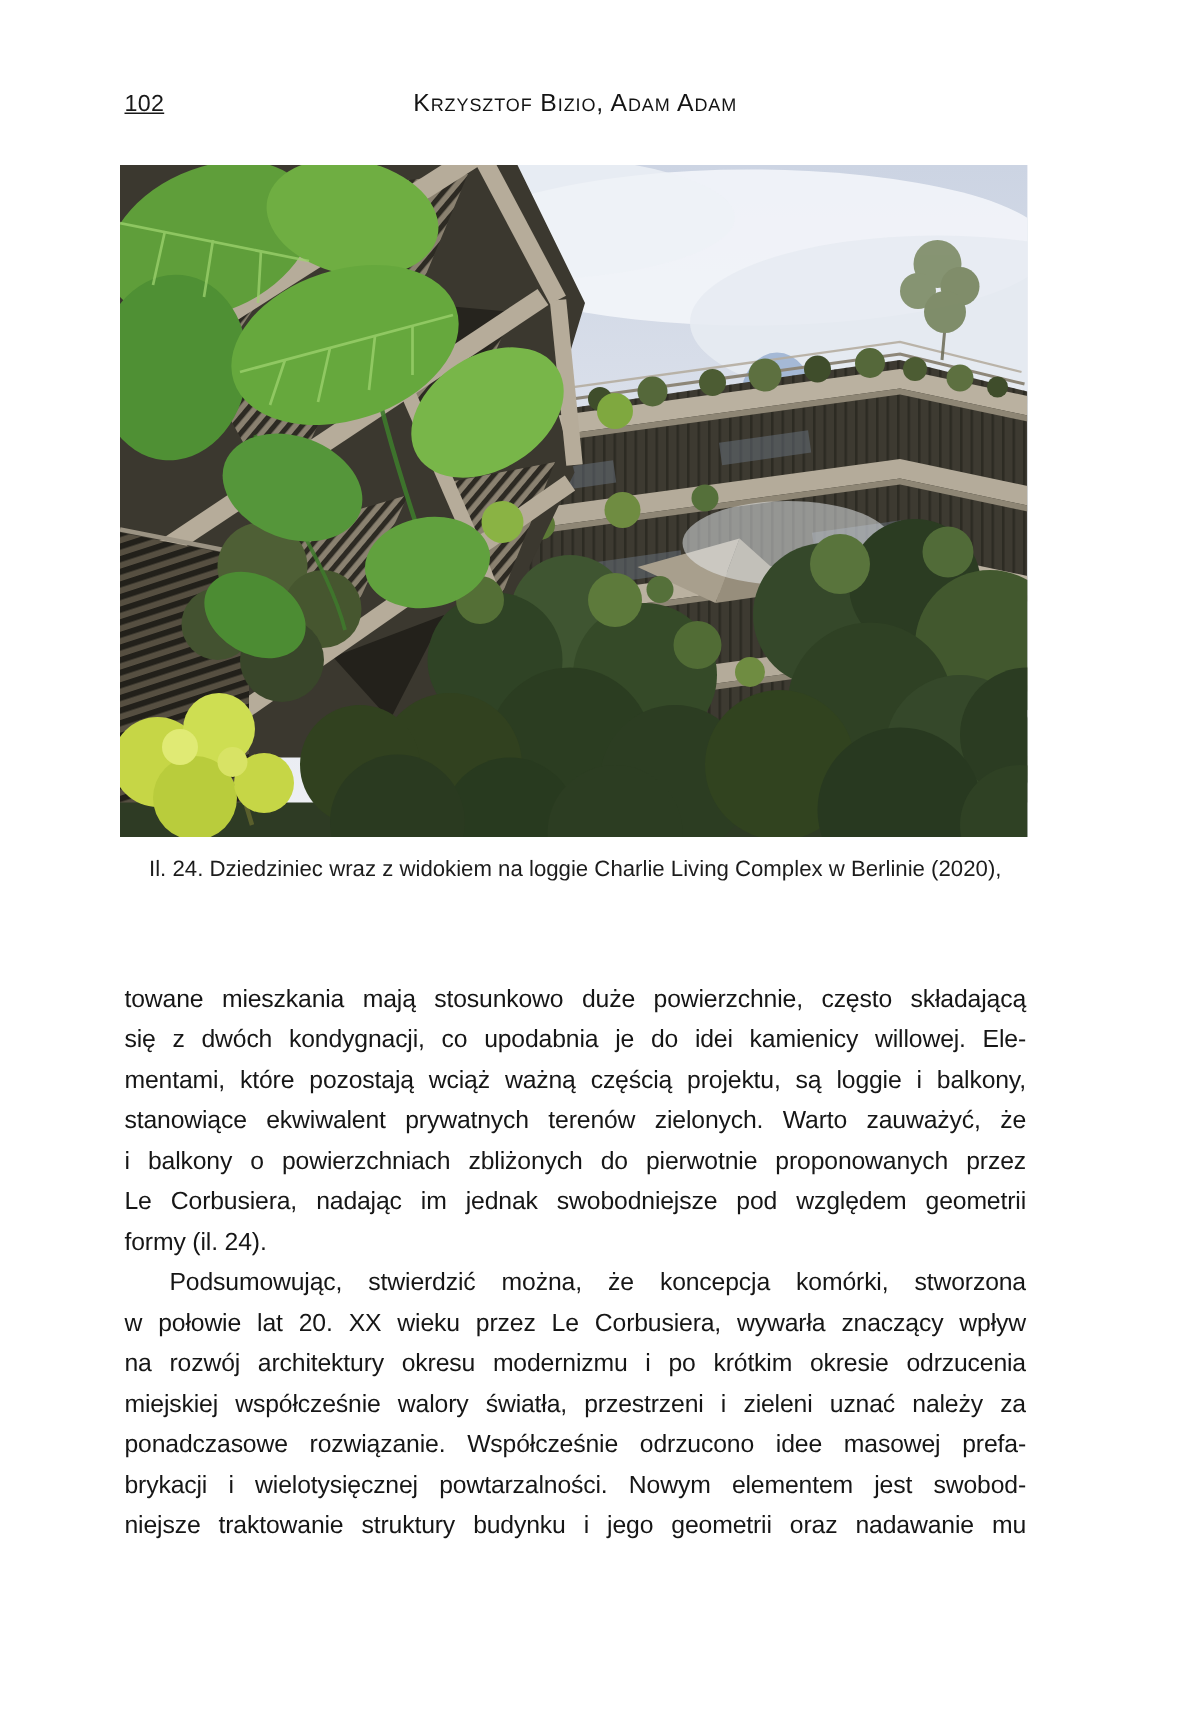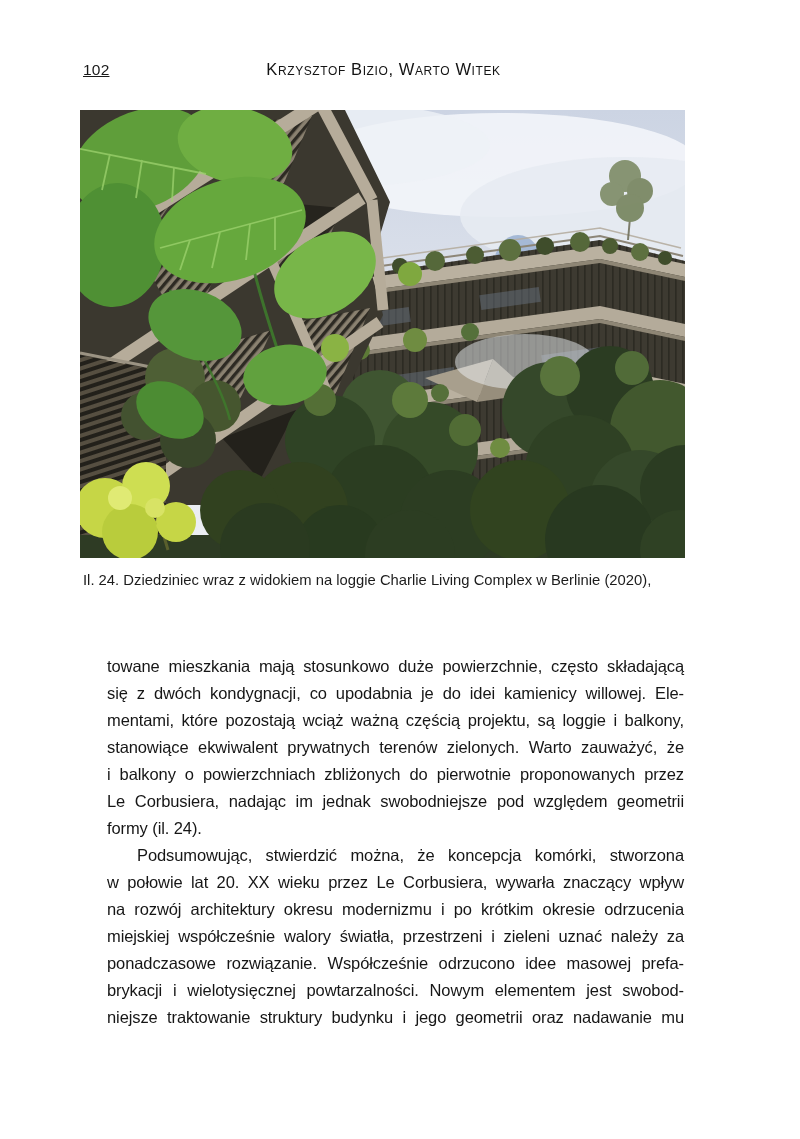--- a/index.html
+++ b/index.html
@@ -2,33 +2,33 @@
 <html><head>
 <meta charset="utf-8">
 <style>
   html,body{margin:0;padding:0;background:#ffffff;}
   body{width:800px;height:1139px;position:relative;font-family:"Liberation Sans",sans-serif;color:#1b1b1b;overflow:hidden;}
   .page{position:absolute;inset:0;background:#ffffff;}
   .pageno{position:absolute;left:83px;top:61px;font-size:15.5px;letter-spacing:.2px;color:#191919;text-decoration:underline;}
   .runhead{position:absolute;left:83px;top:60px;width:601px;text-align:center;font-variant:small-caps;font-size:16.5px;letter-spacing:.6px;color:#141414;}
   .photo{position:absolute;left:80px;top:110px;width:605px;height:448px;overflow:hidden;background:#dfe3ee;}
   .photo svg{display:block;width:100%;height:100%;}
-  .caption{position:absolute;left:83px;top:570px;width:601px;text-align:left;font-size:14.8px;line-height:21px;color:#1c1c1c;}
+  .caption{position:absolute;left:83px;top:570px;width:601px;text-align:center;font-size:14.8px;line-height:21px;color:#1c1c1c;}
   .bodytext{position:absolute;left:83px;top:653px;width:601px;font-size:16.5px;line-height:27px;letter-spacing:-0.1px;color:#161616;}
-  .ln{height:27px;text-align:justify;text-align-last:justify;white-space:nowrap;margin-left:24px;}
+  .ln{height:27px;text-align:justify;text-align-last:justify;white-space:nowrap;}
   .ln.lastline{text-align-last:left;}
   .ln.indent{text-indent:30px;}
 </style>
 </head>
 <body>
 
 <div class="page">
 
   <div class="pageno">102</div>
-  <div class="runhead">Krzysztof Bizio, Warto Witek</div>
+  <div class="runhead">Krzysztof Bizio, Adam Adam</div>
 
   <div class="photo">
     <svg viewBox="0 0 605 448" preserveAspectRatio="none" aria-hidden="true">
       <defs>
         <linearGradient id="sky" x1="0" y1="0" x2="0" y2="1">
           <stop offset="0" stop-color="#ccd4e3"></stop>
           <stop offset="0.45" stop-color="#dde2ec"></stop>
           <stop offset="1" stop-color="#eef0f4"></stop>
         </linearGradient>
         <pattern id="hatch" patternUnits="userSpaceOnUse" width="7" height="7" patternTransform="rotate(40)">

